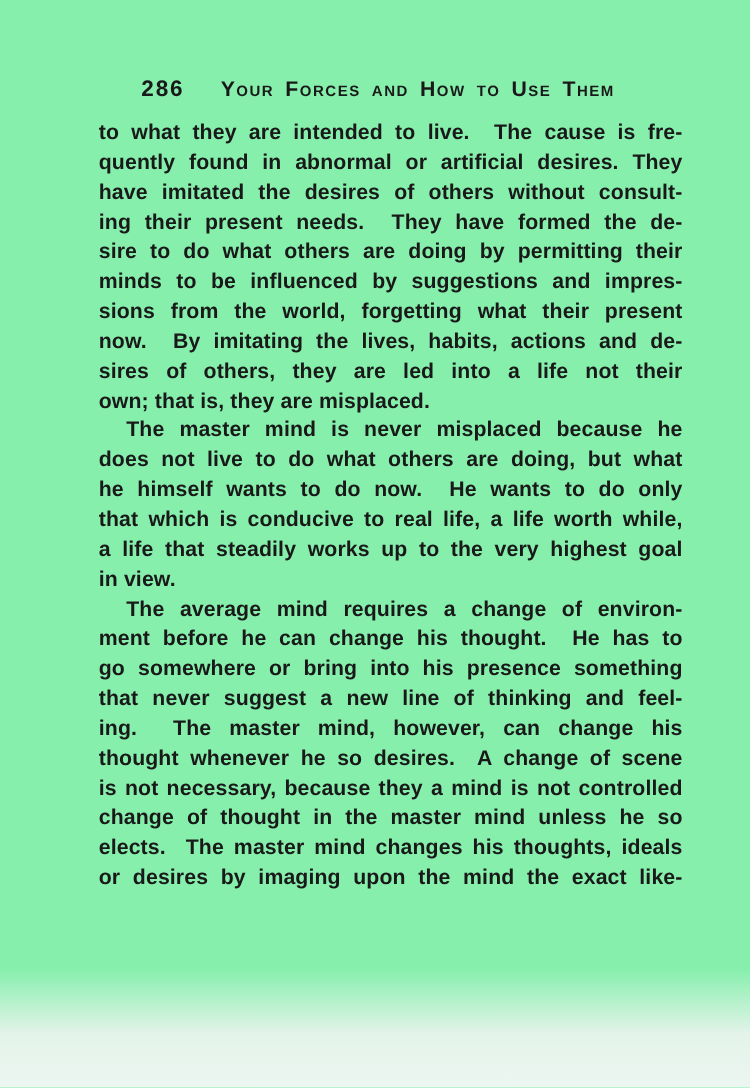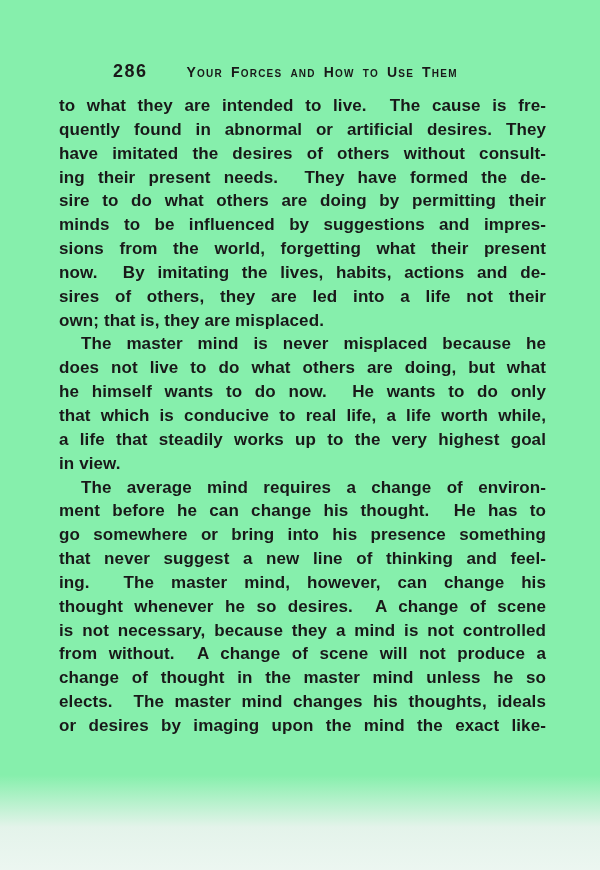--- a/index.html
+++ b/index.html
@@ -19,38 +19,39 @@
   .header{
     position:absolute;top:61px;left:113px;width:430px;
     display:flex;align-items:baseline;
     font-weight:bold;
   }
   .page-number{
     font-size:18px;
     letter-spacing:1.5px;
   }
   .running-title{
-    margin-left:39px;
-    font-size:14px;
+    margin-left:29px;
+    font-size:17px;
     font-variant:small-caps;
     letter-spacing:1.2px;
     word-spacing:3px;
     white-space:nowrap;
   }
   .body-block{
     position:absolute;top:94px;left:59px;width:487px;
     font-size:17px;
     font-weight:bold;
     line-height:23.85px;
     letter-spacing:.1px;
   }
   .line{
     white-space:pre-wrap;
     text-align:justify;
     text-align-last:justify;
+    margin-left:20px;
   }
   .line.par-end{
     text-align-last:left;
   }
   .line.indent{
     text-indent:22px;
   }
 </style>
 </head>
 <body>
@@ -79,21 +80,20 @@
     <div class="line">that which is conducive to real life, a life worth while,</div>
     <div class="line">a life that steadily works up to the very highest goal</div>
     <div class="line par-end">in view.</div>
     <div class="line indent">The average mind requires a change of environ-</div>
     <div class="line">ment before he can change his thought.  He has to</div>
     <div class="line">go somewhere or bring into his presence something</div>
     <div class="line">that never suggest a new line of thinking and feel-</div>
     <div class="line">ing.  The master mind, however, can change his</div>
     <div class="line">thought whenever he so desires.  A change of scene</div>
     <div class="line">is not necessary, because they a mind is not controlled</div>
-    <div class="line">from without.  A change of scene will not produce a</div>
     <div class="line">change of thought in the master mind unless he so</div>
     <div class="line">elects.  The master mind changes his thoughts, ideals</div>
     <div class="line">or desires by imaging upon the mind the exact like-</div>
   </div>
 
   <div class="scan-shade"></div>
 
 </div>
 
 </body></html>

